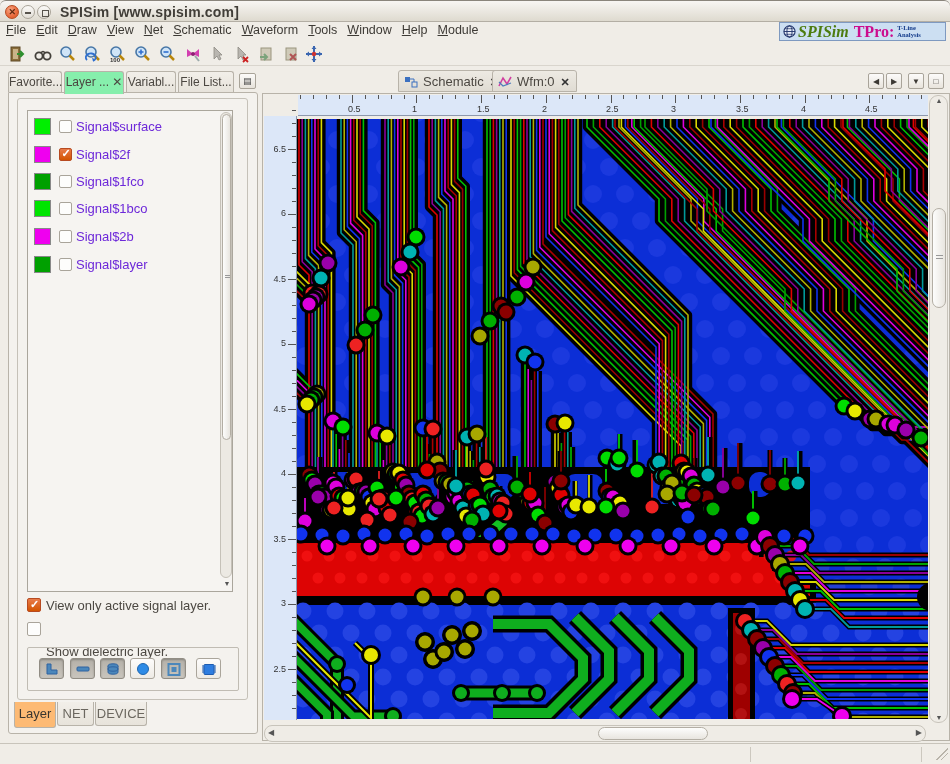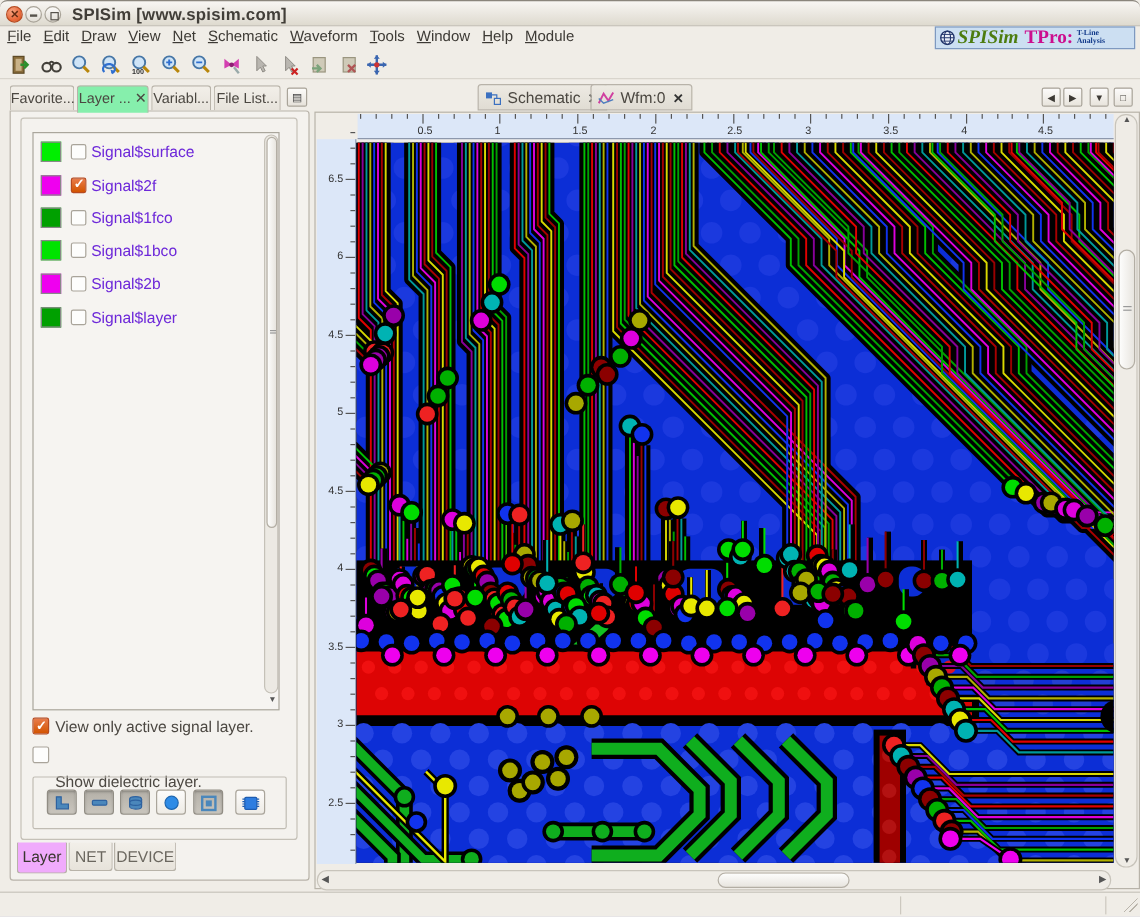--- a/index.html
+++ b/index.html
@@ -52,21 +52,21 @@
 .pcheck.on span { position:absolute; left:2px; top:-1px; color:#fff; font-size:11px; font-weight:bold; }
 .pcheck.off { background:#fdfdfc; border:1px solid #a9a49a; }
 .plabel { position:absolute; left:46px; font-size:13px; color:#4c4842; }
 #lp-group { position:absolute; left:27px; top:647px; width:212px; height:44px; border:1px solid #c0bcb3; border-radius:2px; }
 .gbtn { position:absolute; width:25px; height:21px; border-radius:3px; }
 .gbtn.pressed { background:linear-gradient(#b4b0a8,#c9c5bd); border:1px solid #918d84; box-shadow:inset 0 1px 2px rgba(0,0,0,0.25); }
 .gbtn.up { background:linear-gradient(#fdfcfb,#eeebe5); border:1px solid #aaa59b; }
 .gbtn svg { position:absolute; left:3px; top:2px; }
 .btab { position:absolute; top:702px; height:24px; padding:4px 0 0 0; text-align:center; background:linear-gradient(#f2efe9,#e7e3db);
   border:1px solid #b8b3a9; border-radius:0 0 3px 3px; border-top:none; white-space:nowrap; font-size:13px; color:#6b675f; }
-.btab.active { background:#f0abfc; color:#39362f; height:26px; z-index:5; }
+.btab.active { background:#fdba74; color:#39362f; height:26px; z-index:5; }
 
 #mtabs { position:absolute; left:262px; top:70px; width:688px; height:23px; }
 .mtab { position:absolute; top:0; height:22px; padding:3px 6px 0 24px; font-size:13px; color:#4b4741;
   background:linear-gradient(#edeae3,#e0dcd3); border:1px solid #b8b3a9; border-radius:3px 3px 0 0; white-space:nowrap; }
 .mtab.active { background:#fbfaf9; height:23px; z-index:3; color:#3a372f; }
 .mtab .x { margin-left:6px; color:#333; font-size:11px; font-weight:bold; }
 .mtab svg { position:absolute; left:4px; top:3px; }
 .navbtn { position:absolute; top:3px; width:16px; height:16px; background:linear-gradient(#fcfbfa,#e8e4dc);
   border:1px solid #a9a49a; border-radius:2px; color:#3c3934; font-size:8px; text-align:center; line-height:15px; }
 

